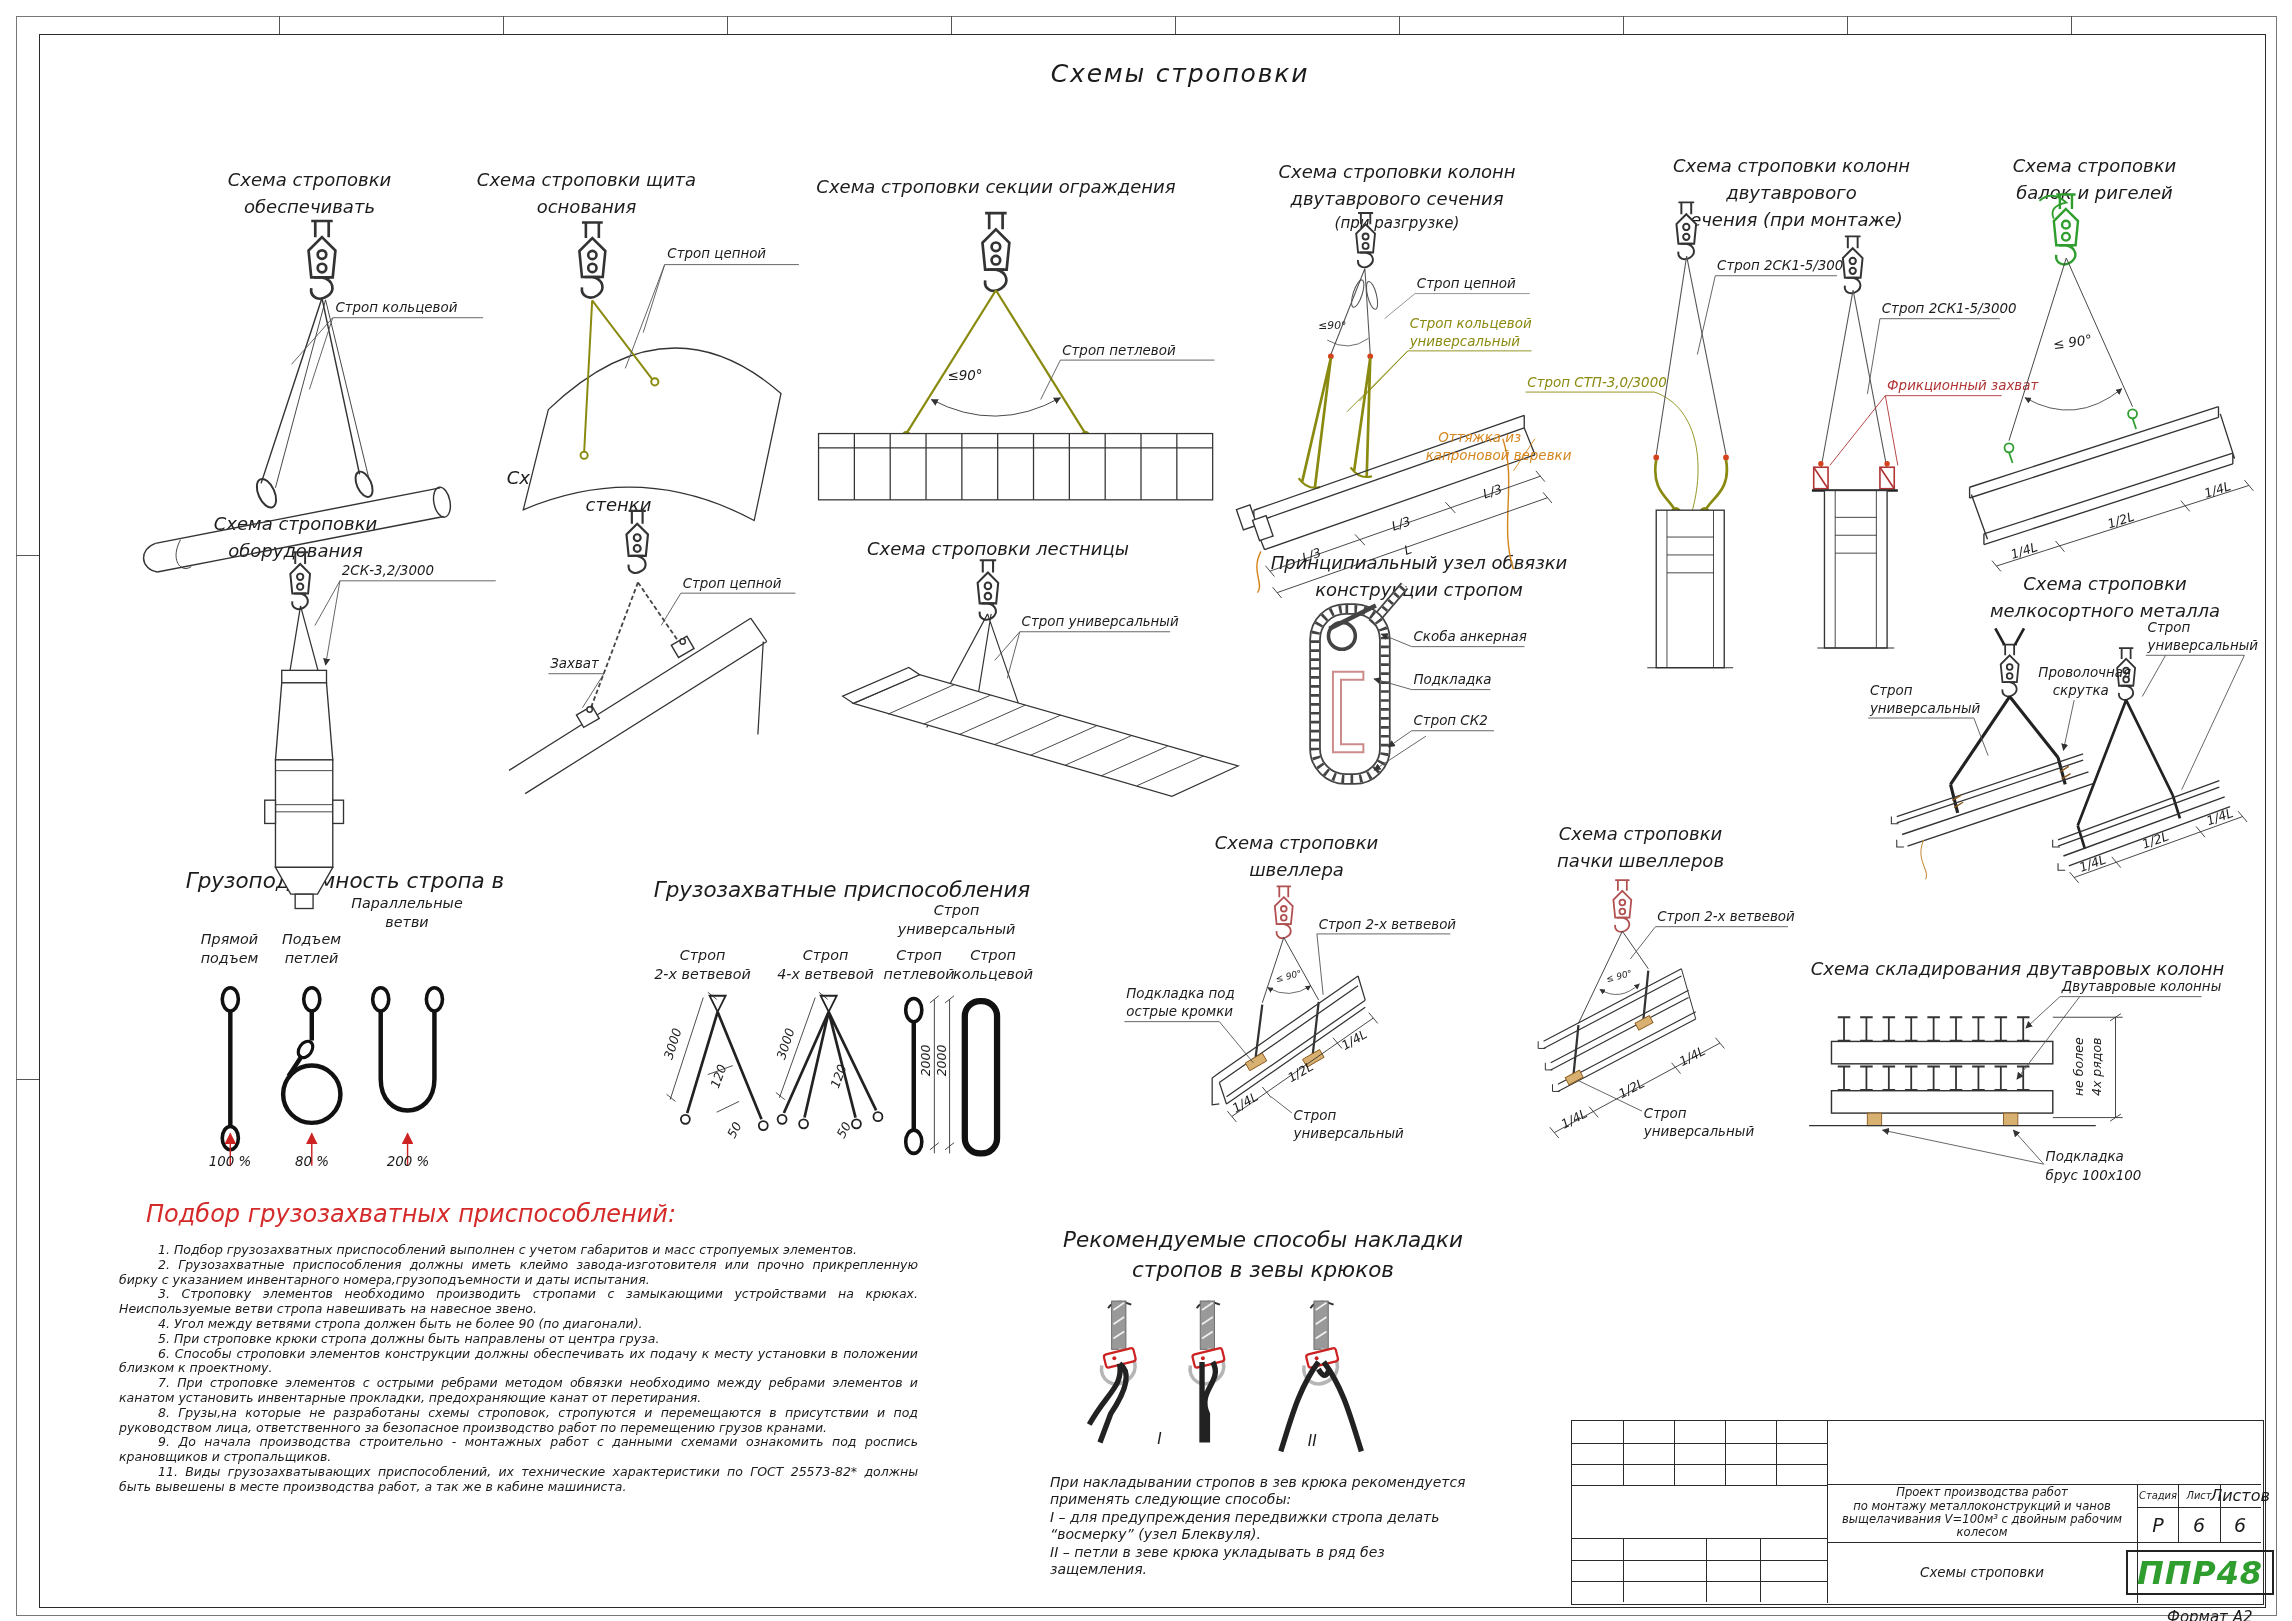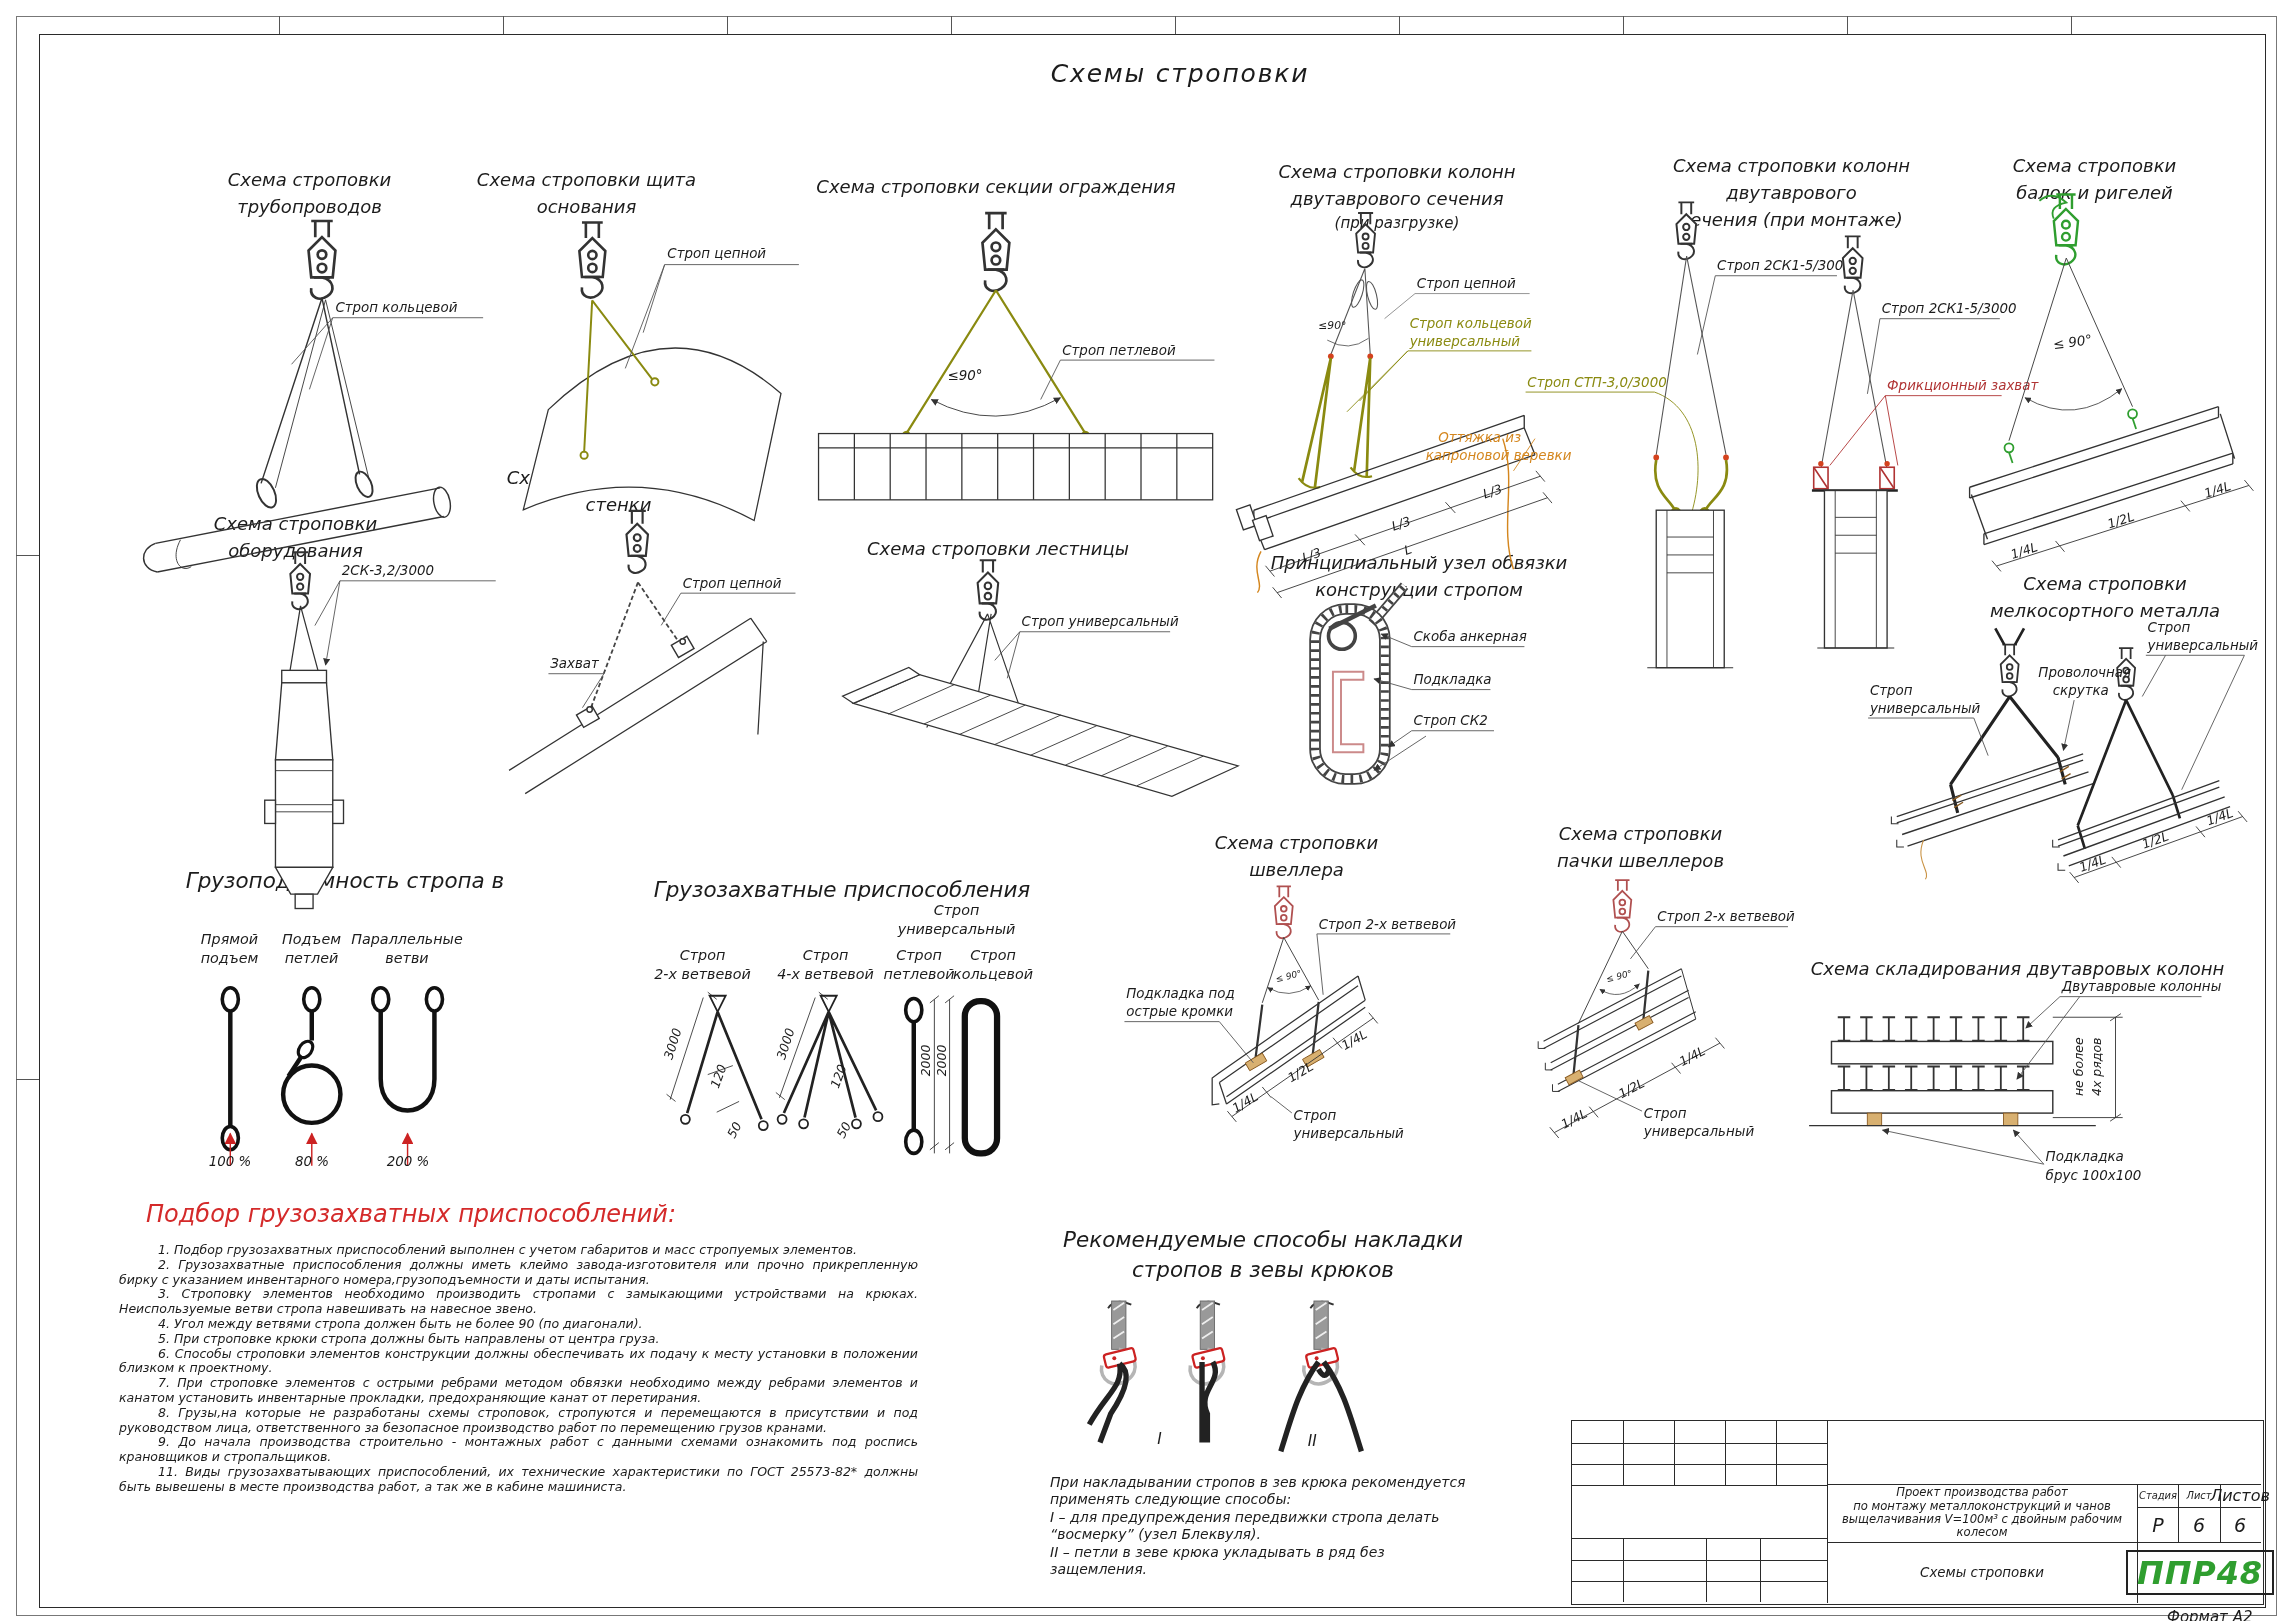--- a/index.html
+++ b/index.html
@@ -68,21 +68,21 @@
 <div class="tick" style="left:1623px"></div>
 <div class="tick" style="left:1847px"></div>
 <div class="tick" style="left:2071px"></div>
 <div class="tickL" style="top:555px"></div>
 <div class="tickL" style="top:1079px"></div>
 
 <div class="maintitle" style="left:956px;top:59px;width:448px">Схемы строповки</div>
 
 <div class="t" style="left:175px;top:166px;width:269px">
   <div>Схема строповки</div>
-    <div>трубопроводов</div>
+    <div>обеспечивать</div>
   </div>
 <div class="t" style="left:452px;top:166px;width:269px">
   <div>Схема строповки щита</div>
     <div>основания</div>
   </div>
 <div class="t" style="left:808px;top:173px;width:376px">
   <div>Схема строповки секции ограждения</div>
   </div>
 <div class="t" style="left:1249px;top:158px;width:296px">
   <div>Схема строповки колонн</div>
@@ -406,21 +406,21 @@
 </svg>
 
 <div class="lblcol" style="left:176px;top:930px;width:107px">
   <div>Прямой</div>
     <div>подъем</div>
   </div>
 <div class="lblcol" style="left:258px;top:930px;width:107px">
   <div>Подъем</div>
     <div>петлей</div>
   </div>
-<div class="lblcol" style="left:340px;top:930px;width:134px">
+<div class="lblcol" style="left:340px;top:894px;width:134px">
   <div>Параллельные</div>
     <div>ветви</div>
   </div>
 <svg style="left:179px;top:985px" width="296" height="188" viewBox="0 0 330 210">
   <g stroke="#111" fill="none">
     <ellipse cx="57" cy="16" rx="9" ry="13" stroke-width="4"></ellipse>
     <path d="M57,29 V158" stroke-width="5"></path>
     <ellipse cx="57" cy="171" rx="9" ry="13" stroke-width="4"></ellipse>
   </g>
   <g stroke="#111" fill="none">

